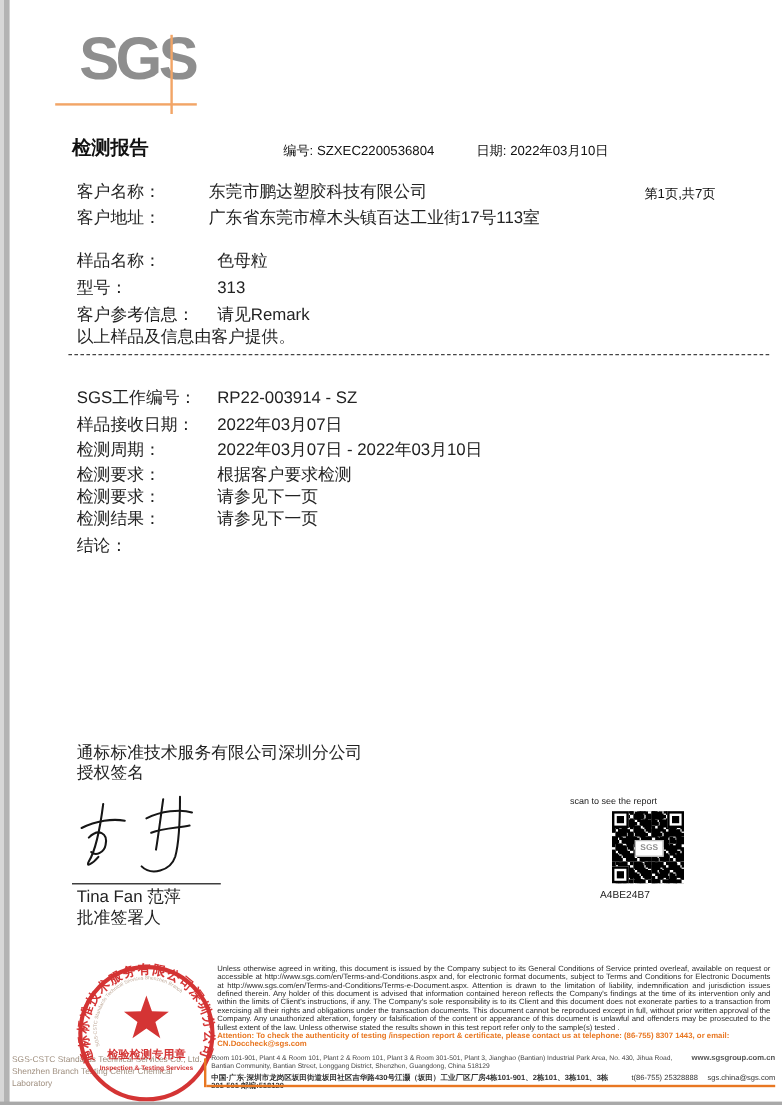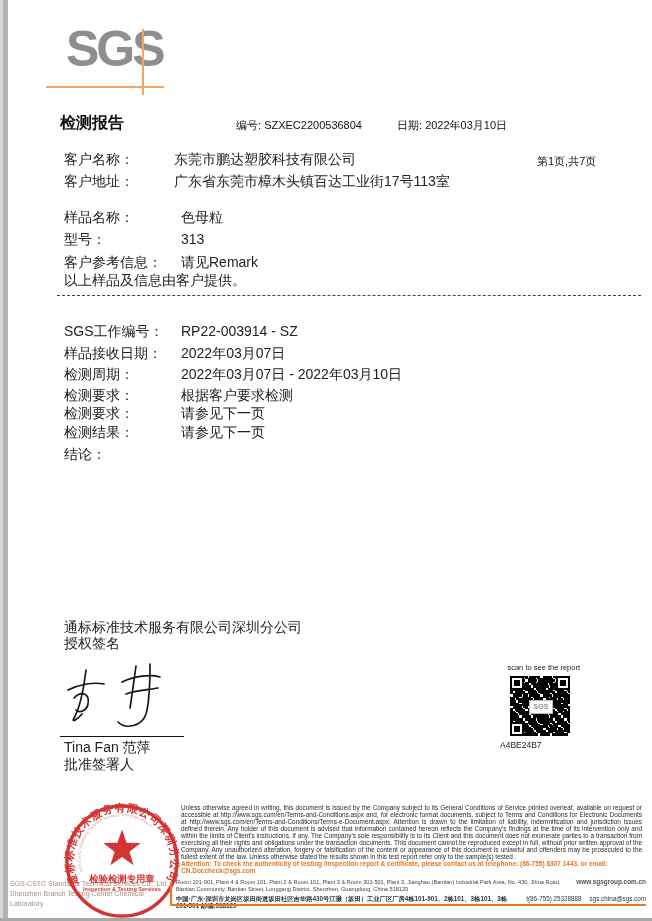--- a/index.html
+++ b/index.html
@@ -18,21 +18,21 @@
   .row{position:absolute;left:64px;font-size:14px;line-height:14px;white-space:nowrap;color:#222;}
   .row .lab{display:inline-block;}
   .val-c1{position:absolute;left:110px;top:0;}
   .val-c2{position:absolute;left:117px;top:0;}
   .dashed{left:57px;top:295px;width:584px;border-top:1px dashed #444;height:0;}
   .conclusion{left:177px;top:446px;width:442px;font-size:11px;line-height:17.3px;color:#222;text-align:justify;}
   
   .sig-line{left:60px;top:736px;width:124px;height:1px;background:#111;}
   .sig-svg{left:60px;top:660px;}
   
-  .qr-caption{left:500px;top:663px;width:80px;text-align:right;font-size:7.5px;color:#222;}
+  .qr-caption{left:475px;top:663px;width:80px;text-align:left;font-size:7.5px;color:#222;}
   .qr-box{left:507px;top:673px;width:66px;height:66px;background:#fff;}
   .qr-noise{position:absolute;left:3px;top:3px;right:3px;bottom:3px;background-color:#fff;
     background-image:
       repeating-conic-gradient(#000 0% 25%, rgba(0,0,0,0) 0% 50%),
       repeating-conic-gradient(#000 0% 25%, rgba(0,0,0,0) 0% 50%),
       repeating-conic-gradient(#000 0% 25%, rgba(0,0,0,0) 0% 50%);
     background-size:6px 6px,10px 10px,14px 14px;
     background-position:0 0,3px 2px,5px 7px;}
   .finder{position:absolute;width:14px;height:14px;border:2px solid #000;background:#fff;box-sizing:border-box;}
   .finder::after{content:"";position:absolute;left:2px;top:2px;width:6px;height:6px;background:#000;}

